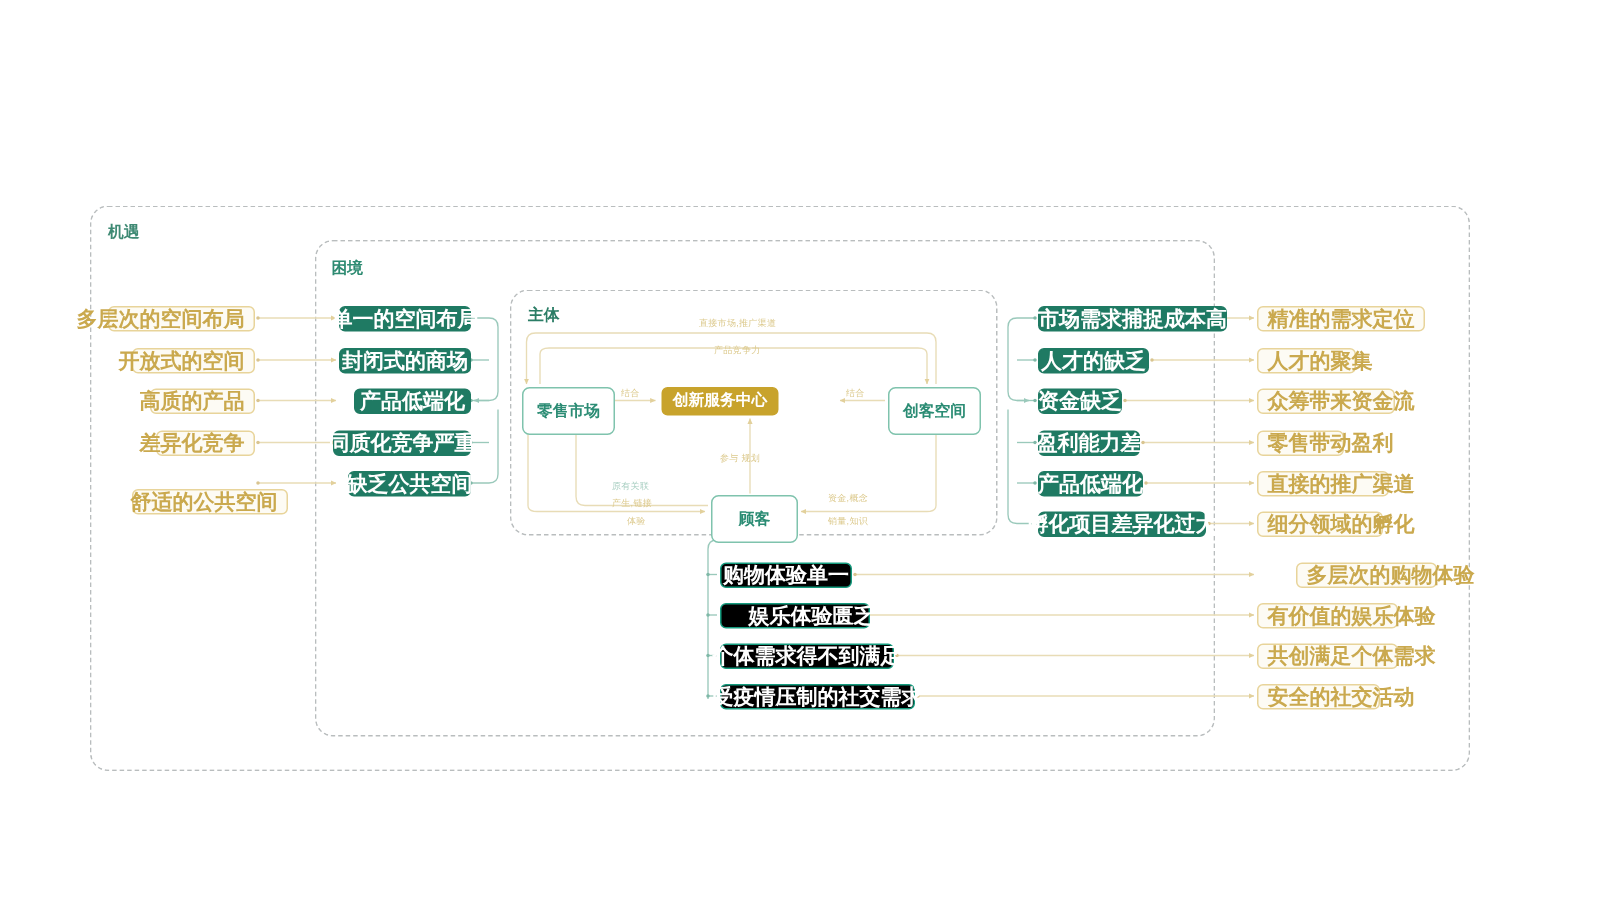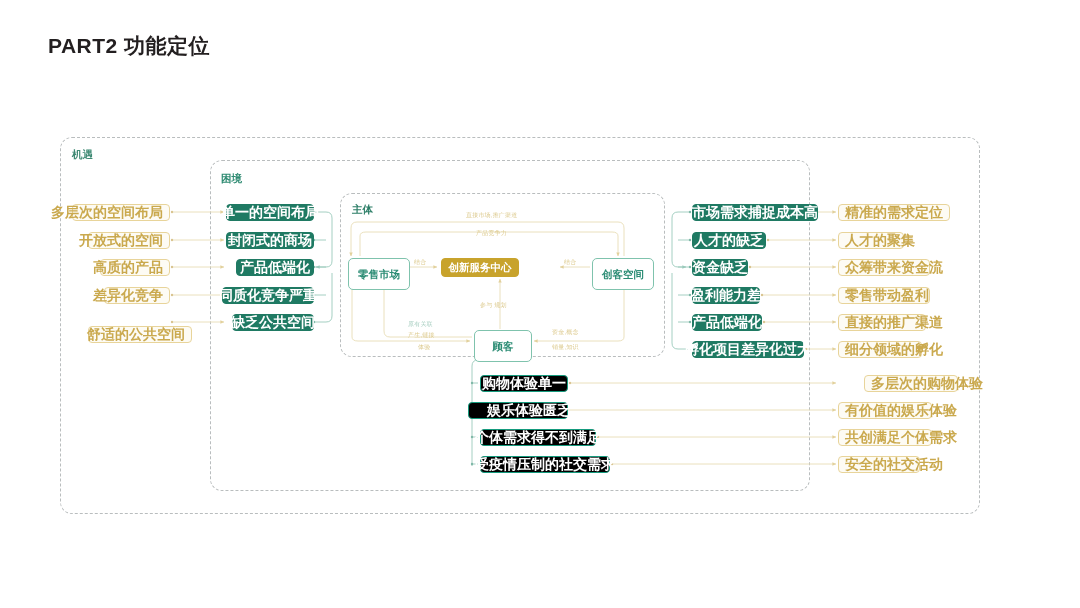--- a/index.html
+++ b/index.html
@@ -68,21 +68,20 @@
     position:absolute;font-size:6px;color:#dcc98c;white-space:nowrap;
     font-weight:normal;letter-spacing:.2px;
   }
   .elabel-g{color:#a9cfc2;}
 </style>
 </head>
 <body>
 
 <div id="stage">
 
-  <div class="page-title">PART2 功能定位</div>
 
   <div class="frame" style="left:60px;top:137px;width:920px;height:377px;"></div>
   <div class="frame-label lbl-chance" style="left:72px;top:148px;">机遇</div>
 
   <div class="frame" style="left:210px;top:160px;width:600px;height:331px;"></div>
   <div class="frame-label lbl-kunjing" style="left:221px;top:172px;">困境</div>
 
   <div class="frame" style="left:340px;top:193px;width:325px;height:164px;"></div>
   <div class="frame-label lbl-zhuti" style="left:352px;top:203px;">主体</div>
 
@@ -203,26 +202,26 @@
   <div class="chip chip-t ctr-al" style="left:692px;top:204px;width:126px;">市场需求捕捉成本高</div>
   <div class="chip chip-t ctr-al" style="left:692px;top:232px;width:74px;">人才的缺乏</div>
   <div class="chip chip-t ctr-al" style="left:692px;top:259px;width:56px;">资金缺乏</div>
   <div class="chip chip-t ctr-al" style="left:692px;top:287px;width:68px;">盈利能力差</div>
   <div class="chip chip-t ctr-al" style="left:692px;top:314px;width:70px;">产品低端化</div>
   <div class="chip chip-t ctr-al" style="left:692px;top:341px;width:112px;">孵化项目差异化过大</div>
 
   <div class="chip chip-y left-al" style="left:838px;top:204px;width:112px;">精准的需求定位</div>
   <div class="chip chip-y left-al" style="left:838px;top:232px;width:66px;">人才的聚集</div>
   <div class="chip chip-y left-al" style="left:838px;top:259px;width:92px;">众筹带来资金流</div>
-  <div class="chip chip-y left-al" style="left:838px;top:287px;width:92px;">零售带动盈利</div>
+  <div class="chip chip-y left-al" style="left:838px;top:287px;width:58px;">零售带动盈利</div>
   <div class="chip chip-y left-al" style="left:838px;top:314px;width:88px;">直接的推广渠道</div>
   <div class="chip chip-y left-al" style="left:838px;top:341px;width:84px;">细分领域的孵化</div>
 
   <div class="chip chip-t2 ctr-al" style="left:480px;top:375px;width:88px;">购物体验单一</div>
-  <div class="chip chip-t2 ctr-al" style="left:468px;top:402px;width:100px;padding-left:28px;">娱乐体验匮乏</div>
+  <div class="chip chip-t2 ctr-al" style="left:480px;top:402px;width:100px;padding-left:28px;">娱乐体验匮乏</div>
   <div class="chip chip-t2 ctr-al" style="left:480px;top:429px;width:116px;">个体需求得不到满足</div>
   <div class="chip chip-t2 ctr-al" style="left:480px;top:456px;width:130px;">受疫情压制的社交需求</div>
 
   <div class="chip chip-y left-al" style="left:838px;top:375px;width:94px;margin-left:26px;">多层次的购物体验</div>
   <div class="chip chip-y left-al" style="left:838px;top:402px;width:94px;">有价值的娱乐体验</div>
   <div class="chip chip-y left-al" style="left:838px;top:429px;width:94px;">共创满足个体需求</div>
   <div class="chip chip-y left-al" style="left:838px;top:456px;width:82px;">安全的社交活动</div>
 
 </div>
 

